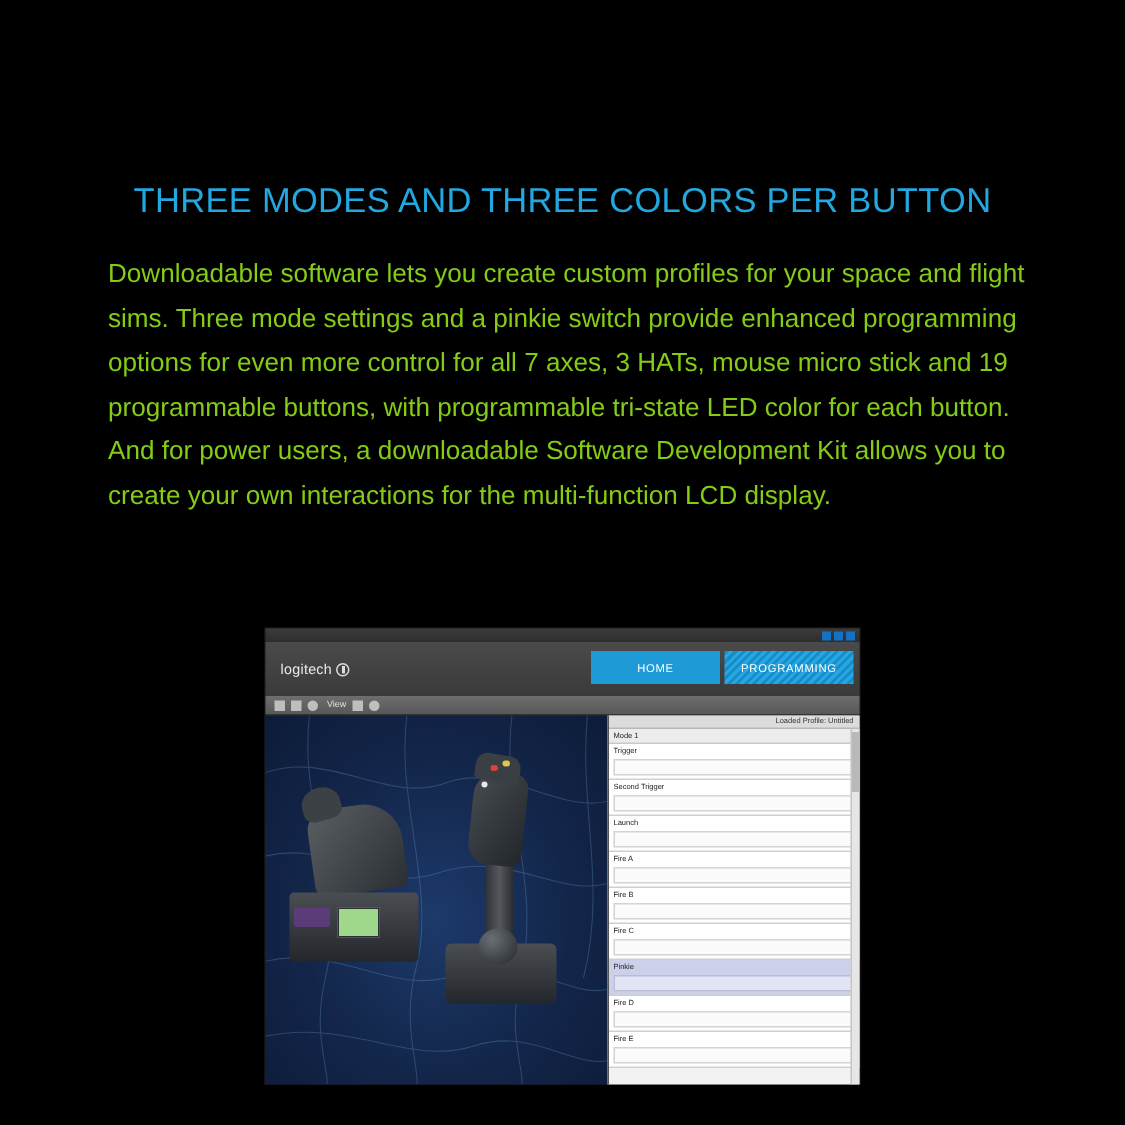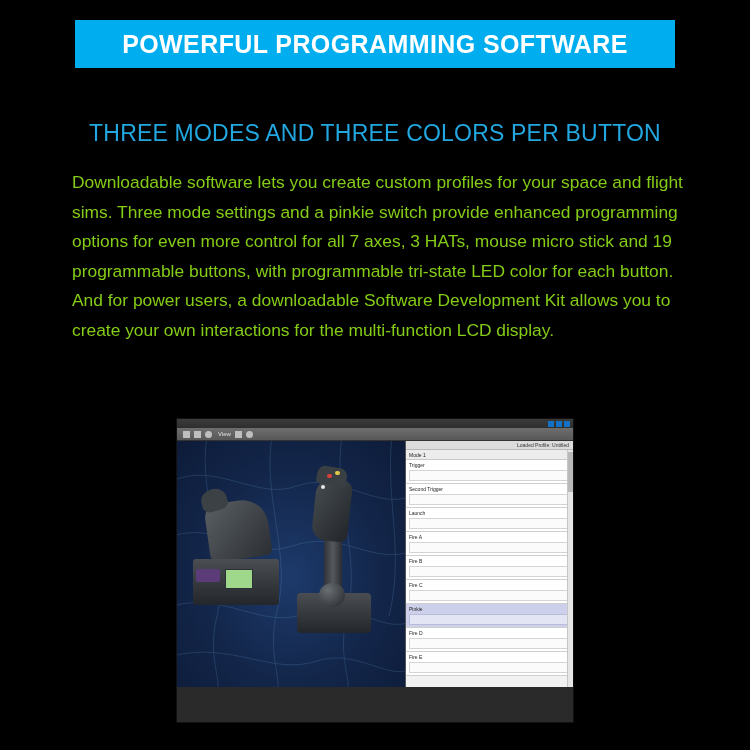--- a/index.html
+++ b/index.html
@@ -306,38 +306,45 @@
     top: 2px; left: 0;
     width: 6px; height: 40px;
     background: #b9b9b9;
   }
 </style>
 </head>
 <body>
 
 <div class="page">
 
-  <div class="banner">
-    <div class="banner-text">POWERFUL PROGRAMMING SOFTWARE</div>
-  </div>
 
   <div class="subheading">THREE MODES AND THREE COLORS PER BUTTON</div>
 
   <div class="body-copy">Downloadable software lets you create custom profiles for your space and flight sims. Three mode settings and a pinkie switch provide enhanced programming options for even more control for all 7 axes, 3 HATs, mouse micro stick and 19 programmable buttons, with programmable tri-state LED color for each button. And for power users, a downloadable Software Development Kit allows you to create your own interactions for the multi-function LCD display.</div>
 
   <div class="app-shot">
 
     <div class="app-titlebar">
       <div class="win-buttons">
         <div class="win-btn"></div>
         <div class="win-btn"></div>
         <div class="win-btn close"></div>
       </div>
     </div>
 
+    <div class="app-header">
+      <div class="logo">
+        <span>logitech</span>
+        <span class="logo-mark"></span>
+      </div>
+      <div class="nav-tabs">
+        <div class="nav-tab">HOME</div>
+        <div class="nav-tab active">PROGRAMMING</div>
+      </div>
+    </div>
 
     <div class="app-toolbar">
       <div class="tool-ico"></div>
       <div class="tool-ico"></div>
       <div class="tool-ico round"></div>
       <div class="tool-text">View</div>
       <div class="tool-ico"></div>
       <div class="tool-ico round"></div>
     </div>
 

